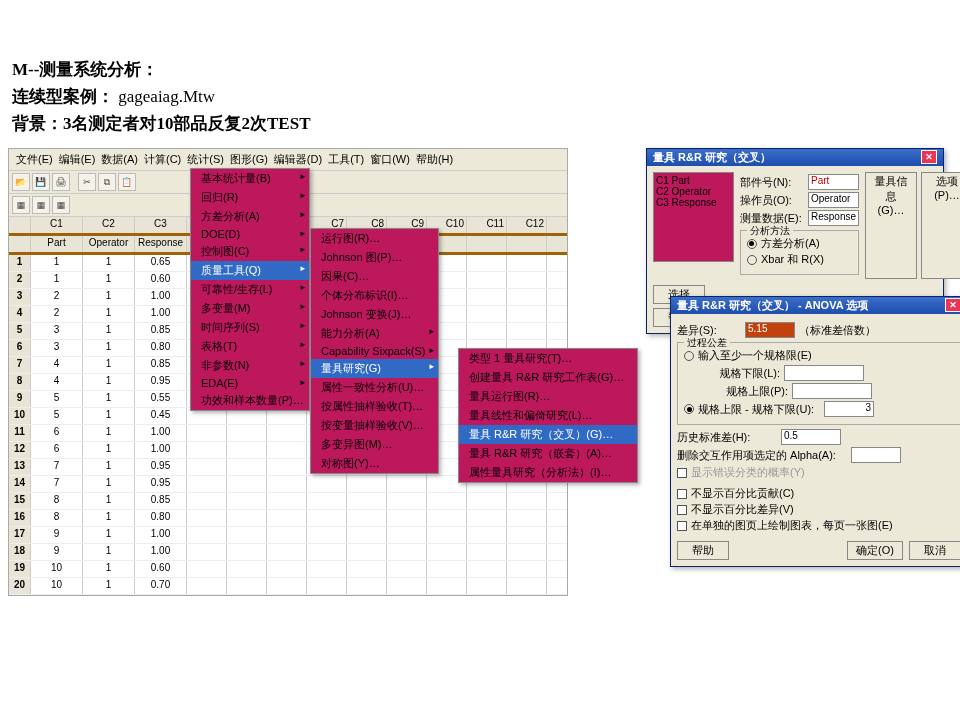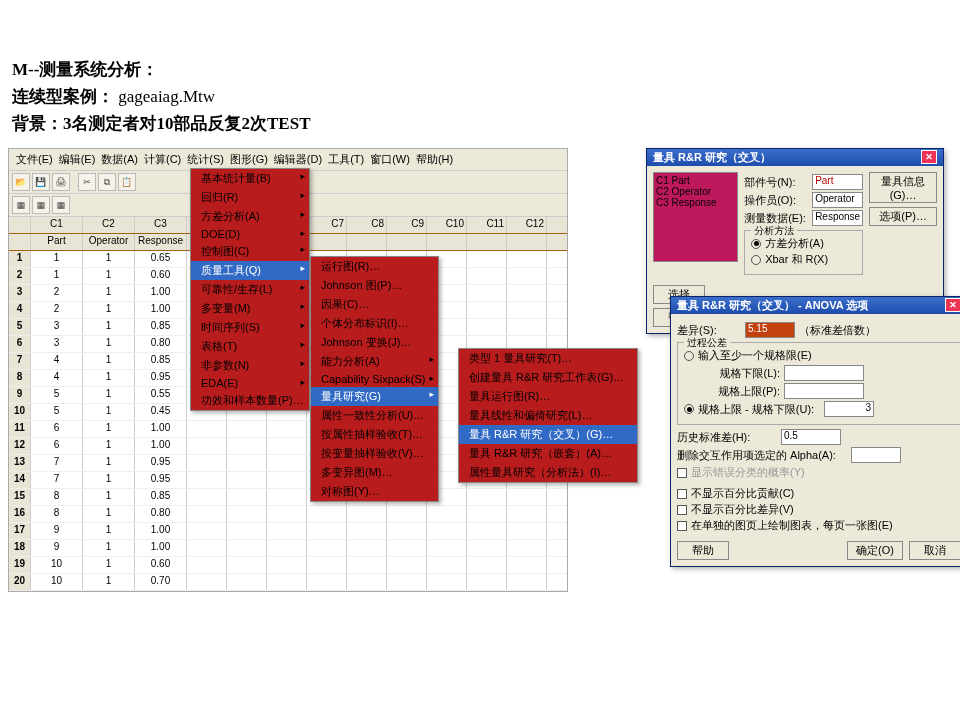--- a/index.html
+++ b/index.html
@@ -5,27 +5,27 @@
 * { box-sizing: border-box; margin: 0; padding: 0; }
 body { font-family: "Microsoft YaHei", SimSun, Arial, sans-serif; font-size: 11px; background: #fff; width: 960px; height: 720px; position: relative; }
 .heading { position: absolute; left: 12px; top: 56px; font-size: 17px; font-weight: bold; line-height: 1.6; font-family: Liberation Serif, serif; }
 .heading .fn { font-weight: normal; }
 .minitab { position: absolute; left: 8px; top: 148px; width: 560px; border: 1px solid #aaa; background: #ece9d8; }
 .menubar { display: flex; padding: 2px 4px; background: #ece9d8; border-bottom: 1px solid #ccc; font-size: 11px; }
 .menubar > div { padding: 1px 3px; cursor: default; }
 .toolbar { display: flex; padding: 2px; border-bottom: 1px solid #ccc; background: #ece9d8; }
 .tbtn { width: 18px; height: 18px; border: 1px solid #bbb; margin: 0 1px; background: #f5f3e9; font-size: 9px; text-align: center; line-height: 16px; color: #444; }
 .worksheet { background: #fff; }
-.ws-head { display: flex; background: #e8e5d6; border-bottom: 1px solid #a16207; }
+.ws-head { display: flex; background: #e8e5d6; border-bottom: 3px solid #a16207; }
 .ws-head > div, .ws-row > div { border-right: 1px solid #ccc; padding: 1px 2px; font-size: 10px; height: 16px; overflow: hidden; white-space: nowrap; }
 .ws-row { display: flex; background: #fff; border-bottom: 1px solid #eee; }
 .rowhd { width: 22px; background: #e8e5d6; text-align: center; font-weight: bold; }
 .colw { width: 40px; text-align: right; }
 .colw2 { width: 52px; text-align: center; }
-.menu-pop { position: absolute; background: #b91c1c; border: 1px solid #888; box-shadow: 2px 2px 4px rgba(0,0,0,.3); font-size: 11px; }
+.menu-pop { position: absolute; background: #be185d; border: 1px solid #888; box-shadow: 2px 2px 4px rgba(0,0,0,.3); font-size: 11px; }
 .menu-pop .mi { padding: 2px 18px 2px 10px; cursor: default; position: relative; white-space: nowrap; }
 .menu-pop .mi.sel { background: #316ac5; color: #fff; }
 .menu-pop .mi.arr::after { content: "▸"; position: absolute; right: 4px; font-size: 9px; }
 .dialog { position: absolute; background: #ece9d8; border: 1px solid #0a246a; box-shadow: 2px 2px 5px rgba(0,0,0,.3); font-size: 11px; }
 .titlebar { background: linear-gradient(#3b6ecb,#1e4dad); color: #fff; padding: 1px 6px; display: flex; justify-content: space-between; font-weight: bold; font-size: 11px; }
 .closebtn { background: #e35; width: 16px; height: 14px; text-align: center; line-height: 13px; border: 1px solid #fff; font-size: 9px; }
 .dlg-body { padding: 6px; }
 .lst { background: #be185d; border: 1px solid #888; width: 90px; height: 90px; font-size: 10px; padding: 2px; }
 .inp { background: #fff; border: 1px solid #888; height: 16px; padding: 0 2px; font-size: 10px; }
 .btn { background: #ece9d8; border: 1px solid #888; padding: 1px 8px; font-size: 11px; min-width: 52px; text-align: center; }
@@ -419,21 +419,21 @@
     <div class="mi sel arr">质量工具(Q)</div>
     <div class="mi arr">可靠性/生存(L)</div>
     <div class="mi arr">多变量(M)</div>
     <div class="mi arr">时间序列(S)</div>
     <div class="mi arr">表格(T)</div>
     <div class="mi arr">非参数(N)</div>
     <div class="mi arr">EDA(E)</div>
     <div class="mi">功效和样本数量(P)…</div>
   </div>
 
-<div class="menu-pop" id="m-qt" style="left:310px;top:256px;width:129px">
+<div class="menu-pop" id="m-qt" style="left:310px;top:228px;width:129px">
     <div class="mi">运行图(R)…</div>
     <div class="mi">Johnson 图(P)…</div>
     <div class="mi">因果(C)…</div>
     <div class="mi">个体分布标识(I)…</div>
     <div class="mi">Johnson 变换(J)…</div>
     <div class="mi arr">能力分析(A)</div>
     <div class="mi arr">Capability Sixpack(S)</div>
     <div class="mi sel arr">量具研究(G)</div>
     <div class="mi">属性一致性分析(U)…</div>
     <div class="mi">按属性抽样验收(T)…</div>
@@ -482,21 +482,21 @@
           <div class="radio on">
               <span class="r"></span>
               <span>方差分析(A)</span>
             </div>
           <div class="radio">
               <span class="r"></span>
               <span>Xbar 和 R(X)</span>
             </div>
         </div>
       </div>
-      <div style="width:72px;display:flex;flex-direction:column;gap:4px">
+      <div style="width:72px;display:flex;gap:4px">
         <div class="btn">量具信息(G)…</div>
         <div class="btn">选项(P)…</div>
       </div>
     </div>
     <div style="display:flex;justify-content:space-between;margin-top:6px">
       <div style="display:flex;flex-direction:column;gap:4px">
         <div class="btn">选择</div>
         <div class="btn">帮助</div>
       </div>
       <div style="display:flex;gap:6px;align-items:flex-end">
@@ -521,21 +521,21 @@
     <div class="grp">
       <div class="grp-title">过程公差</div>
       <div class="radio">
           <span class="r"></span>
           <span>输入至少一个规格限(E)</span>
         </div>
       <div class="fld" style="margin-left:16px">
           <label style="width:80px">规格下限(L):</label>
           <div class="inp" style="width:80px"></div>
         </div>
-      <div class="fld" style="margin-left:16px">
+      <div class="fld" style="margin-left:24px">
           <label style="width:80px">规格上限(P):</label>
           <div class="inp" style="width:80px"></div>
         </div>
       <div class="radio on">
           <span class="r"></span>
           <span>规格上限 - 规格下限(U):</span>
           <div class="inp" style="width:50px;margin-left:6px">3</div>
         </div>
     </div>
     <div class="fld">

